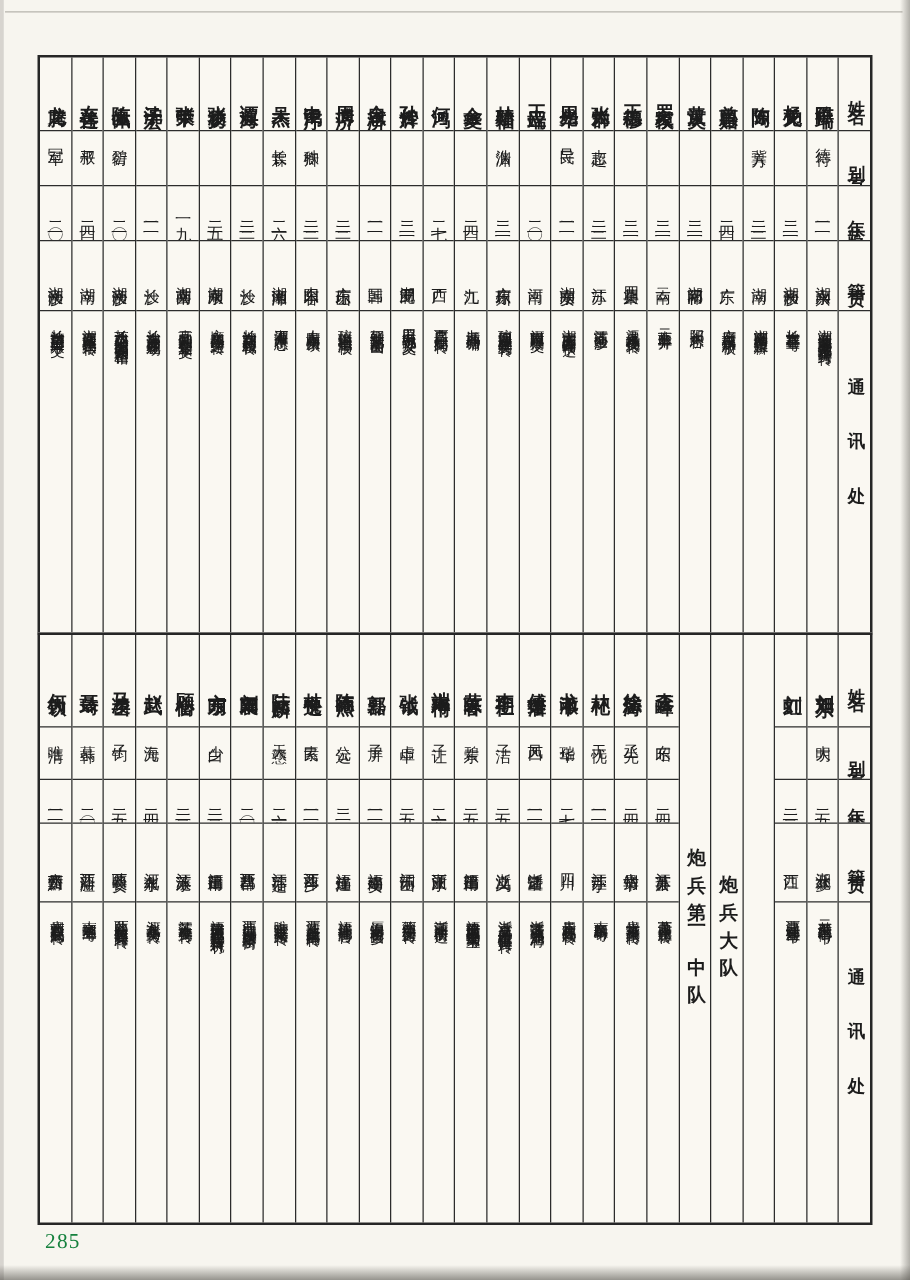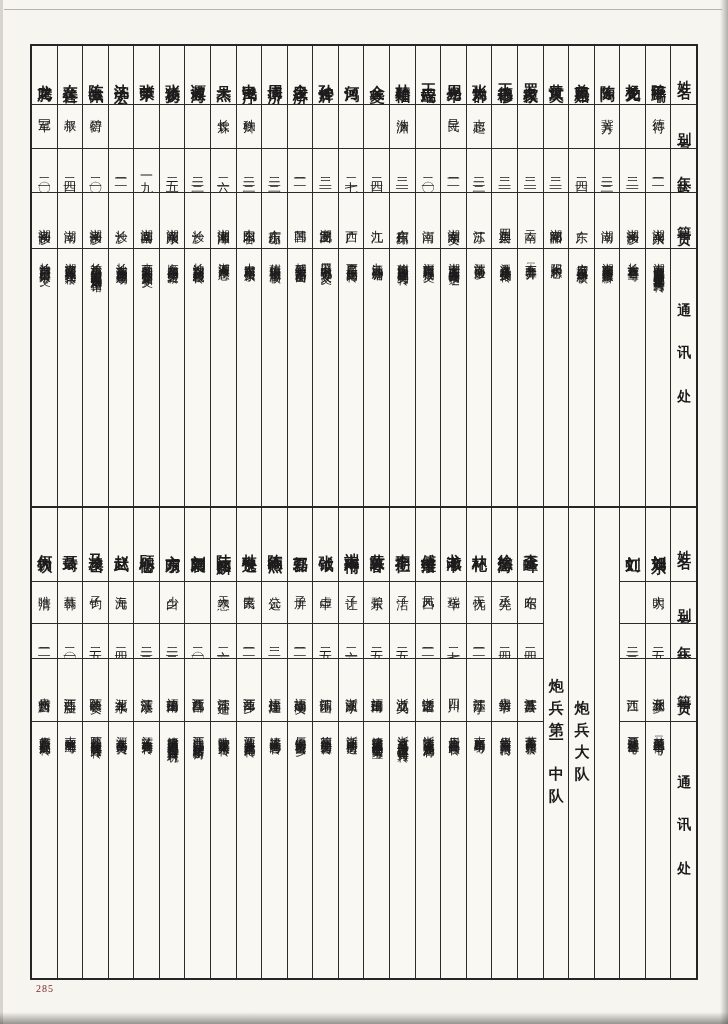--- a/index.html
+++ b/index.html
@@ -72,21 +72,21 @@
   .col.header .cell.address{align-items:center;padding-top:0;}
   .col.header .cell.address .vtext{font-size:14px;letter-spacing:44px;padding-bottom:44px;}
 
   
   .col.unit,.col.spacer{justify-content:center;}
   .col.unit .cell,.col.spacer .cell{border-bottom:none;flex:1 1 auto;}
   .col.unit .vtext{font-size:15px;font-weight:700;letter-spacing:22px;padding-bottom:22px;}
 
   .page-number{
     position:absolute;left:36px;top:983px;
-    font-size:10px;letter-spacing:1px;color:#7f1d1d;
+    font-size:17px;letter-spacing:1px;color:#15803d;
     font-family:"Liberation Serif","DejaVu Serif",serif;
   }
 </style>
 </head>
 <body>
 
 <div class="scan-top-line"></div>
 <div class="scan-left-edge"></div>
 
 <div id="table-top" class="roster">

